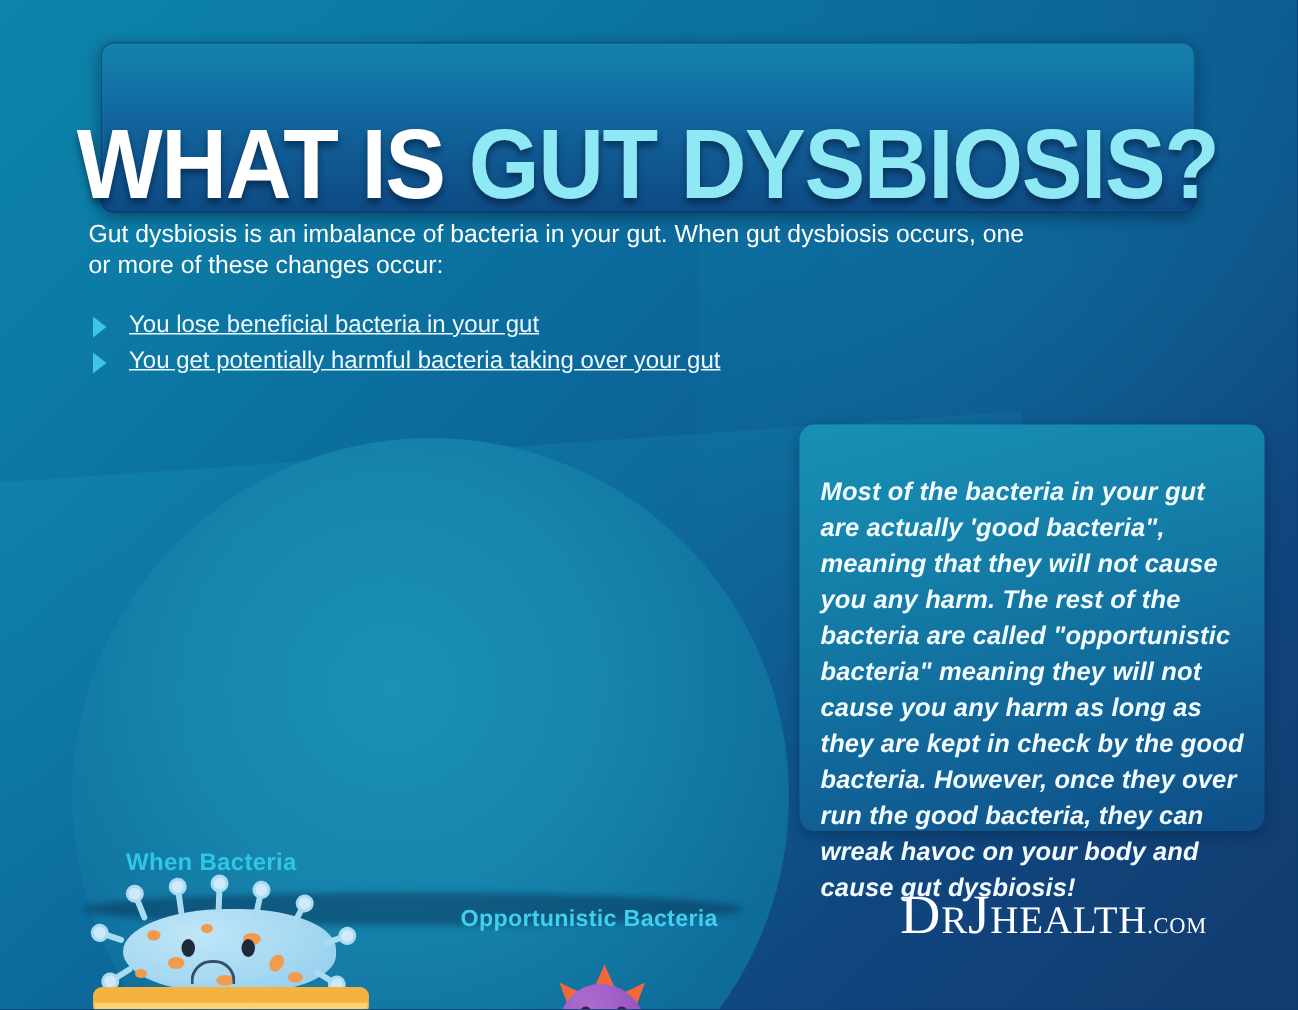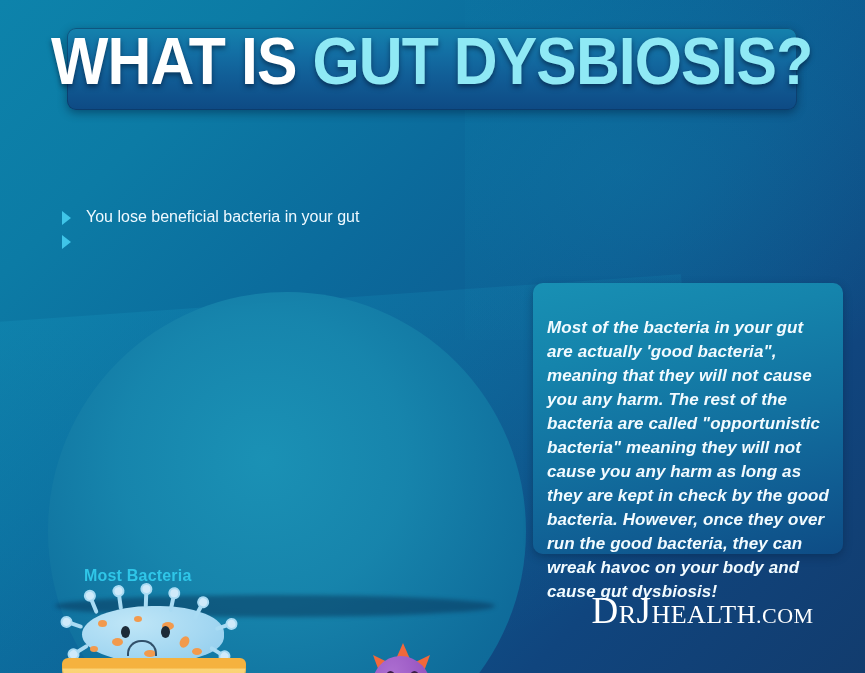--- a/index.html
+++ b/index.html
@@ -20,25 +20,25 @@
     pointer-events:none;
   }
   .bg-wedge2{
     position:absolute;right:-120px;top:-80px;width:520px;height:420px;
     background:radial-gradient(ellipse at 30% 60%,rgba(18,140,180,.22),rgba(0,0,0,0) 70%);
     pointer-events:none;
   }
 
   
   .title-banner{
-    position:absolute;left:67px;top:28px;width:730px;height:82px;
+    position:absolute;left:67px;top:28px;width:730px;height:114px;
     border-radius:9px;
     background:linear-gradient(180deg,#1482ad 0%,#136fa4 30%,#115d96 60%,#0e4a84 100%);
     box-shadow:0 3px 10px rgba(3,25,50,.45), inset 0 0 0 1px rgba(10,50,90,.55);
-    display:flex;align-items:flex-start;justify-content:center;
+    display:flex;align-items:flex-end;justify-content:center;
   }
   .title-text{
     font-family:"Liberation Sans Narrow","Liberation Sans",sans-serif;
     font-weight:bold;
     font-size:66px;
     line-height:66px;
     letter-spacing:-1px;
     transform:scaleX(.92);
     white-space:nowrap;
     text-shadow:0 3px 5px rgba(0,20,45,.55);
@@ -62,21 +62,21 @@
   .bullet-arrow{
     width:10px;height:14px;margin-top:3px;margin-right:14px;flex:0 0 auto;
     position:relative;
   }
   .bullet-arrow:after{
     content:"";position:absolute;left:0;top:0;
     border-left:9px solid #3fc5e8;
     border-top:7px solid transparent;
     border-bottom:7px solid transparent;
   }
-  .bullet-text{color:#eef9ff;font-size:16px;line-height:18px;}
+  .bullet-text{color:#eef9ff;font-size:16px;line-height:18px;text-decoration:underline;}
 
   
   .illus{
     position:absolute;left:0px;top:262px;width:530px;height:411px;
     overflow:hidden;
   }
   .illus-circle{
     position:absolute;left:48px;top:30px;width:478px;height:478px;
     border-radius:50%;
     background:radial-gradient(circle at 45% 35%,#1b93b6 0%,#1786ad 35%,#0f6e9c 70%,#0c5f92 100%);
@@ -157,57 +157,60 @@
   .logo{
     position:absolute;left:580px;top:592px;width:245px;height:56px;
     text-align:center;
   }
   .logo-main{
     font-family:"Liberation Serif","DejaVu Serif",serif;
     color:#ffffff;font-size:37px;line-height:37px;
     letter-spacing:.5px;white-space:nowrap;
   }
   .logo-main .small{font-size:26px;}
-  .logo-com{font-size:22px;letter-spacing:.5px;}
+  .logo-com{font-size:15px;letter-spacing:.5px;}
   .logo-tag{
     font-family:"Liberation Serif","DejaVu Serif",serif;
     font-style:italic;font-weight:bold;color:#ffffff;
     font-size:11.5px;letter-spacing:1.1px;margin-top:-6px;white-space:nowrap;
   }
 </style>
 </head>
 <body>
 
 <div class="page">
 
   <div class="bg-wedge"></div>
   <div class="bg-wedge2"></div>
 
   <div class="title-banner">
     <div class="title-text">
       <span class="t-white">WHAT IS </span><span class="t-cyan">GUT DYSBIOSIS?</span>
     </div>
   </div>
 
+  <div class="intro">Gut dysbiosis is an imbalance of bacteria in your gut. When gut dysbiosis occurs, one or more of these changes occur:</div>
 
   <div class="bullets">
     <div class="bullet-row">
       <span class="bullet-arrow"></span>
       <span class="bullet-text">You lose beneficial bacteria in your gut</span>
     </div>
     <div class="bullet-row">
       <span class="bullet-arrow"></span>
+      <span class="bullet-text">You get potentially harmful bacteria taking over your gut</span>
     </div>
   </div>
 
   <div class="illus">
     <div class="illus-circle"></div>
     <div class="floor-shadow"></div>
 
-    <div class="lbl-good">Most Bacteria</div>
+    <div class="lbl-good">When Bacteria</div>
+    <div class="lbl-opp">Opportunistic Bacteria</div>
 
     <div class="good-blob">
       <div class="good-body"></div>
 
       <div class="tent" style="left:20px;top:-4px;height:16px;transform:rotate(-22deg);">
           <span class="knob"></span>
         </div>
       <div class="tent" style="left:46px;top:-8px;height:16px;transform:rotate(-8deg);">
           <span class="knob"></span>
         </div>

